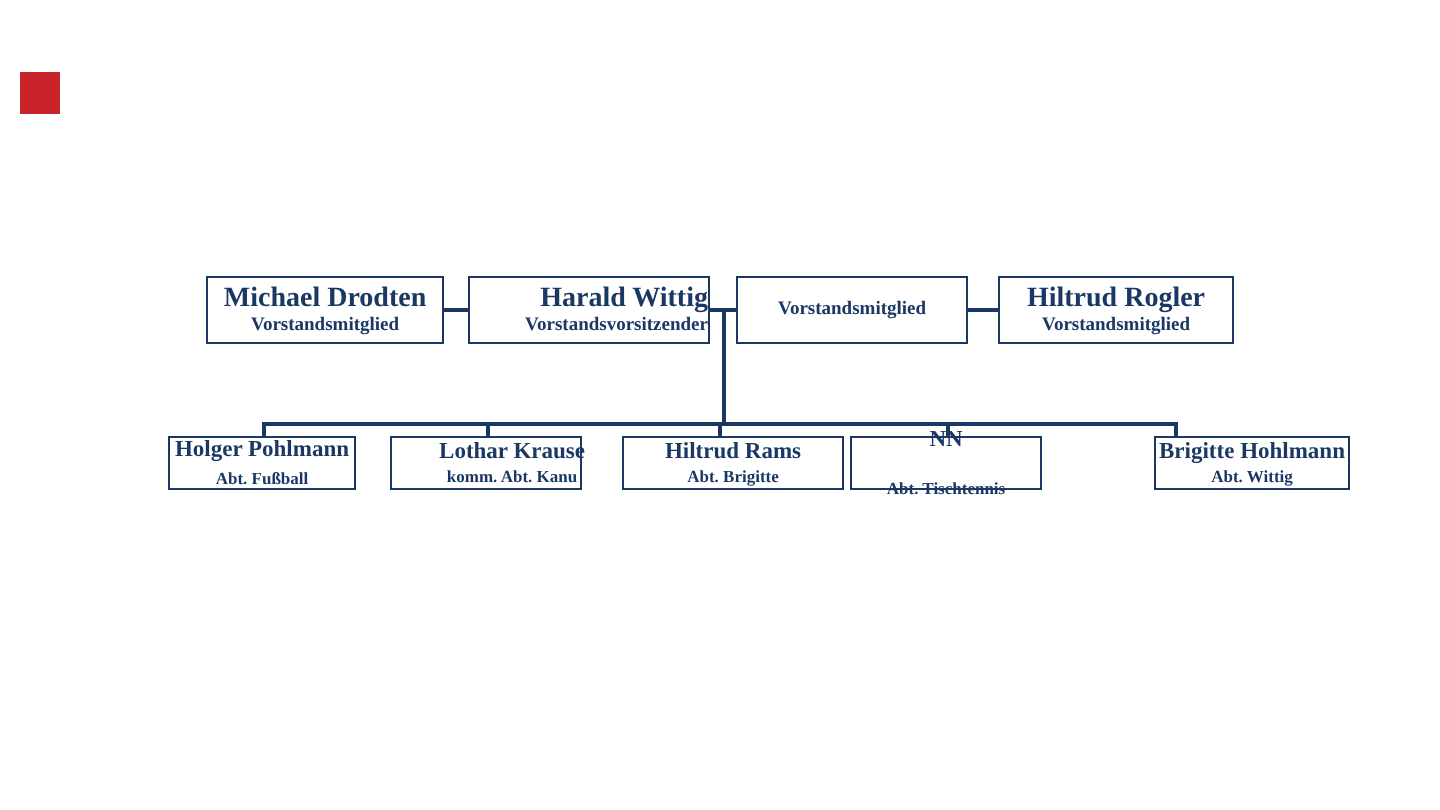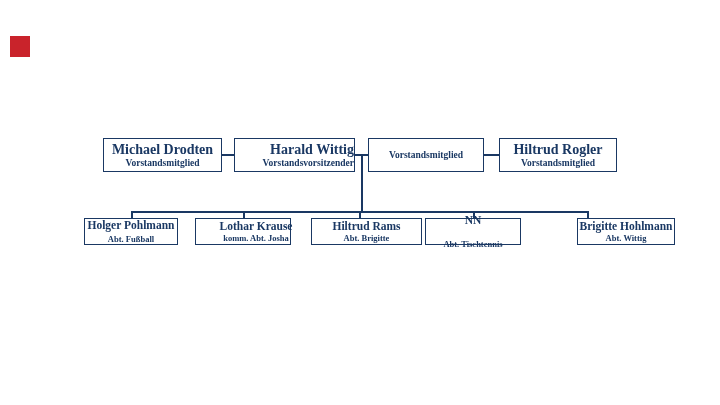--- a/index.html
+++ b/index.html
@@ -112,21 +112,21 @@
   <div class="line vline stub2"></div>
   <div class="line vline stub3"></div>
   <div class="line vline stub4"></div>
 
   <div class="node node-sm b0">
     <span class="name">Holger Pohlmann</span>
     <span class="role">Abt. Fußball</span>
   </div>
   <div class="node node-sm b1">
     <span class="name">Lothar Krause</span>
-    <span class="role">komm. Abt. Josha</span>
+    <span class="role">komm. Abt. Kanu</span>
   </div>
   <div class="node node-sm b2">
     <span class="name">Hiltrud Rams</span>
     <span class="role">Abt. Brigitte</span>
   </div>
   <div class="node node-sm b3">
     <span class="name">NN</span>
     <span class="role">Abt. Tischtennis</span>
   </div>
   <div class="node node-sm b4">

